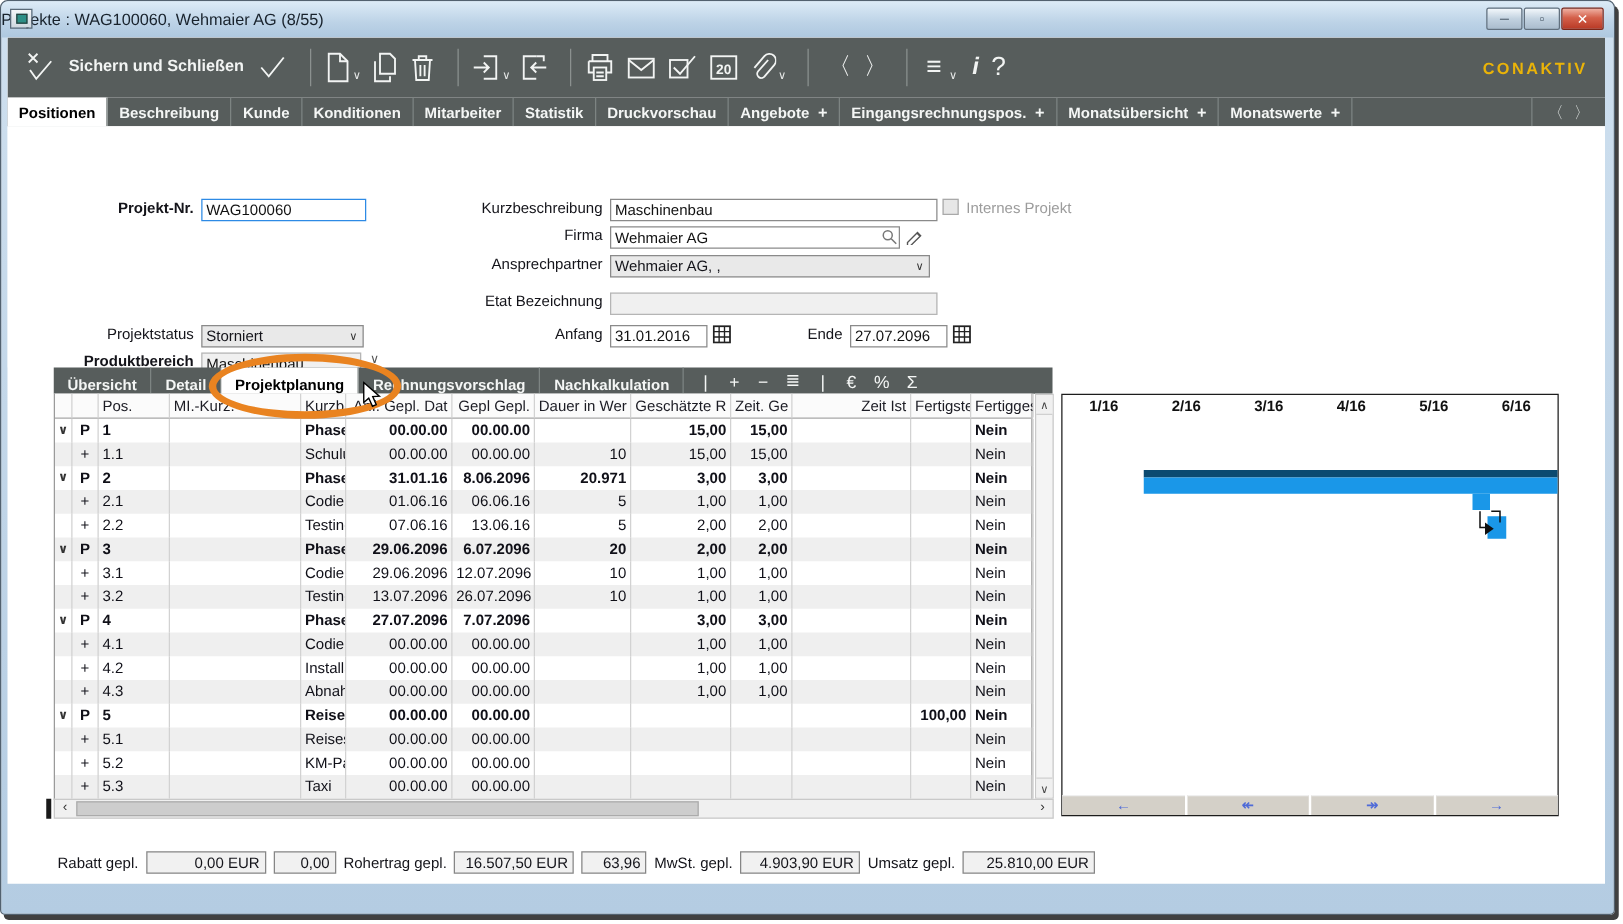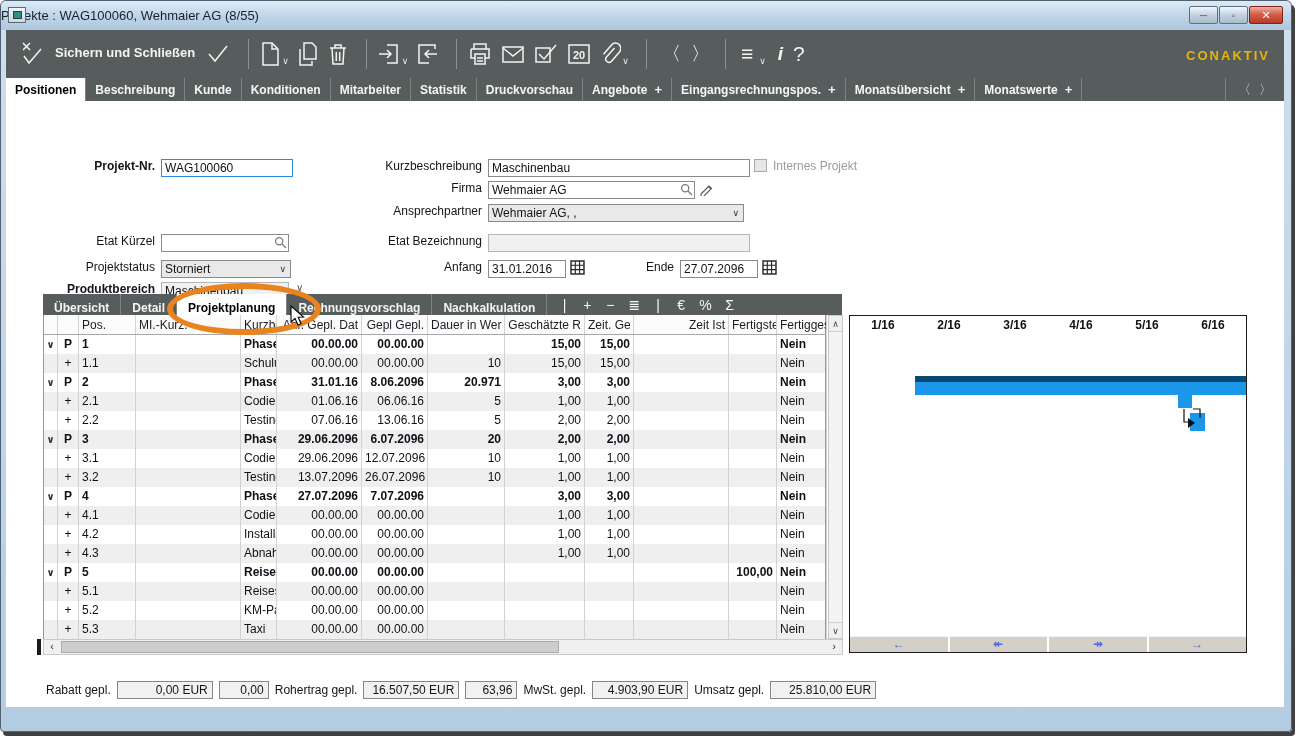--- a/index.html
+++ b/index.html
@@ -301,48 +301,38 @@
           <span class="flabel" style="width:152px">Kurzbeschreibung</span>
           <input class="finput" style="width: 262px;" value="Maschinenbau">
         </div>
         <div class="frow" style="left:748px;top:58px">
           <span class="chk"></span>
           <span class="chk-label">Internes Projekt</span>
         </div>
         <div class="frow" style="left:330px;top:80px">
           <span class="flabel" style="width:152px">Firma</span>
           <span class="with-icon">
-            <input class="finput" style="width: 207px; padding-right: 4px;" value="Wehmaier AG">
+            <input class="finput" style="width: 232px; padding-right: 4px;" value="Wehmaier AG">
             <svg class="mag" width="13" height="13" viewBox="0 0 13 13">
                 <circle cx="5.2" cy="5.2" r="3.6" fill="none" stroke="#777" stroke-width="1.2"></circle>
                 <path d="M8 8 L12 12" stroke="#777" stroke-width="1.2"></path>
               </svg>
           </span>
           <svg class="pencil" width="14" height="15" viewBox="0 0 14 15">
               <path d="M2 13 l8-8 2.5 2.5-8 8H2z M9.5 5.5 l2.5 2.5" fill="none" stroke="#555" stroke-width="1.1"></path>
             </svg>
         </div>
         <div class="frow" style="left:330px;top:103px">
           <span class="flabel" style="width:152px">Ansprechpartner</span>
           <span class="fselect" style="width:256px">
             <span class="val">Wehmaier AG, ,</span>
             <span class="arrow">∨</span>
           </span>
         </div>
 
-        <div class="frow" style="left:0;top:133px">
-          <span class="flabel" style="width:155px">Etat Kürzel</span>
-          <span class="with-icon">
-            <input class="finput" style="width: 128px; padding-right: 16px;" value="">
-            <svg class="mag" width="13" height="13" viewBox="0 0 13 13">
-                <circle cx="5.2" cy="5.2" r="3.6" fill="none" stroke="#777" stroke-width="1.2"></circle>
-                <path d="M8 8 L12 12" stroke="#777" stroke-width="1.2"></path>
-              </svg>
-          </span>
-        </div>
         <div class="frow" style="left:330px;top:133px">
           <span class="flabel" style="width:152px">Etat Bezeichnung</span>
           <input class="finput disabled" style="width: 262px;" value="">
         </div>
 
         <div class="frow" style="left:0;top:159px">
           <span class="flabel" style="width:155px">Projektstatus</span>
           <span class="fselect" style="width:130px">
             <span class="val">Storniert</span>
             <span class="arrow">∨</span>

